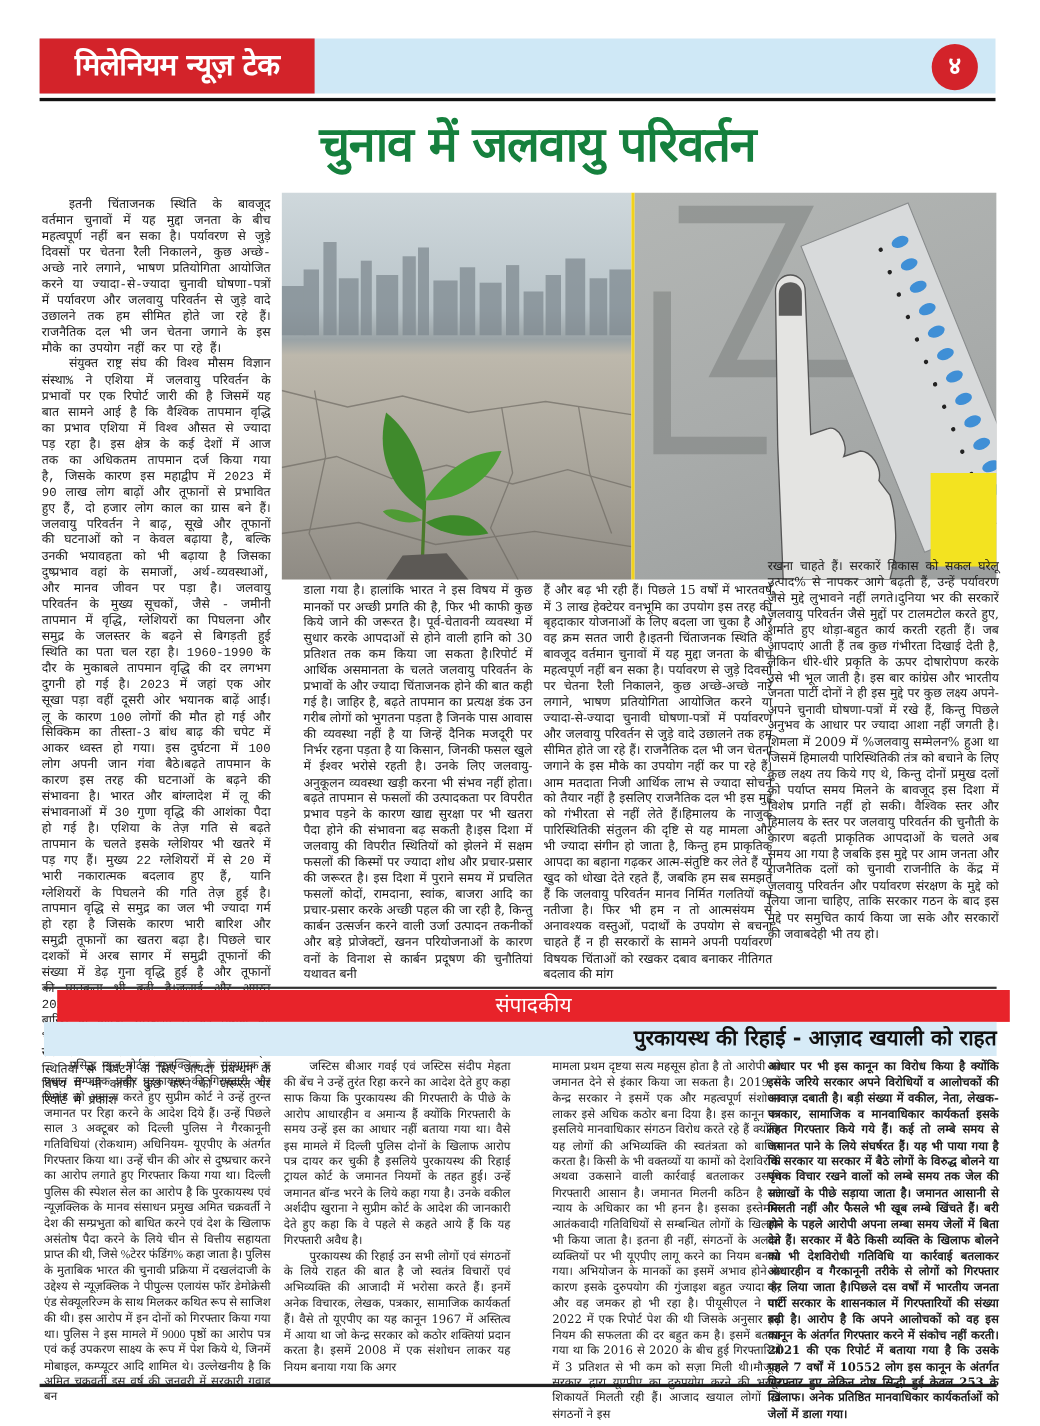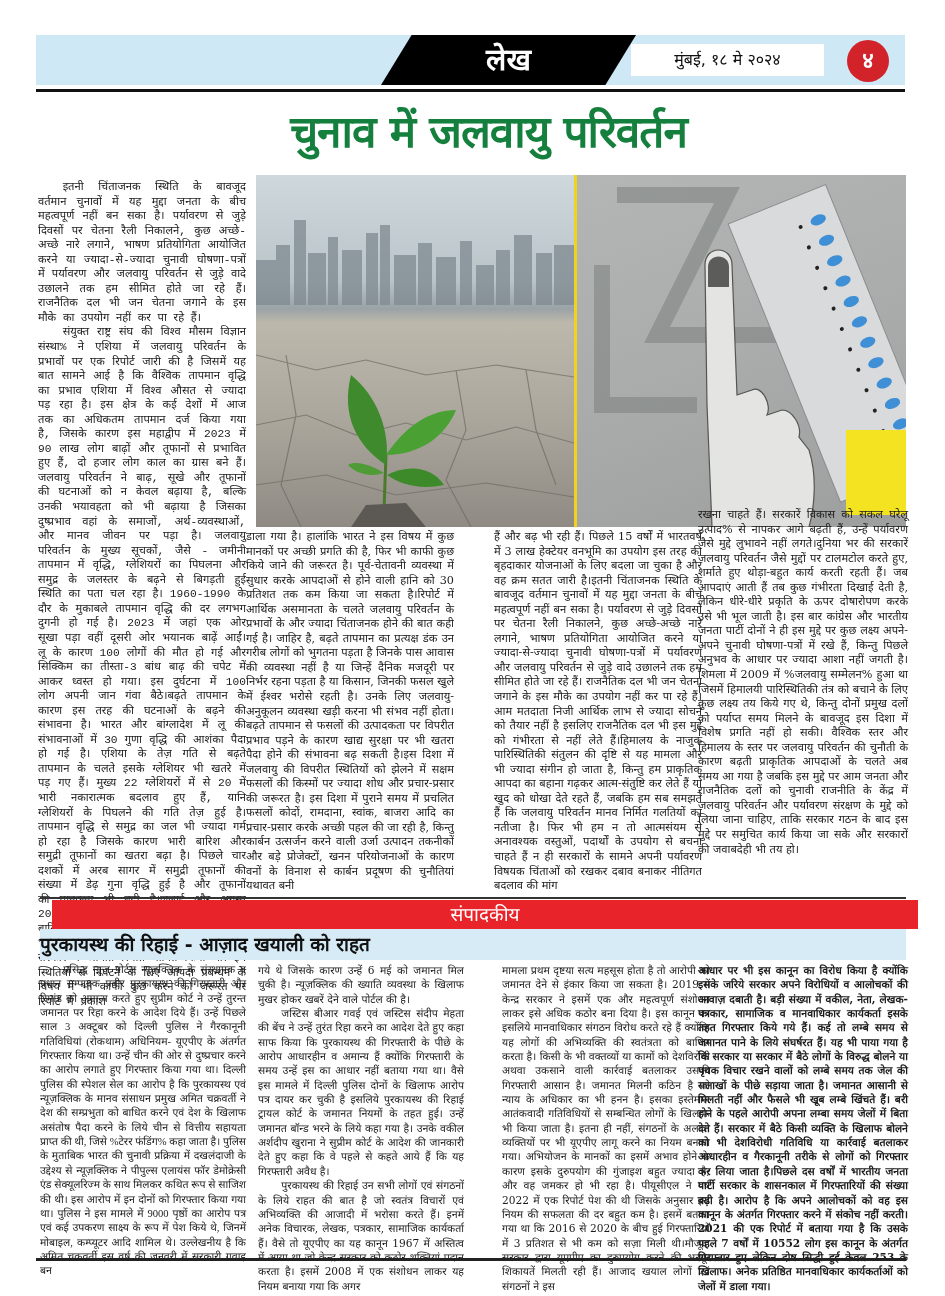--- a/index.html
+++ b/index.html
@@ -24,59 +24,56 @@
 
   .headline { position: absolute; left: 16px; top: 100px; width: 945px; text-align: center;
               font-family: "DejaVu Sans", sans-serif; font-weight: bold; font-size: 44px; line-height: 64px;
               letter-spacing: -1px; color: #15803d; }
 
   
   .col { position: absolute; font-size: 11.2px; line-height: 14.55px; text-align: justify; color: #1b1b1b; }
   .col p { text-indent: 2.2em; }
   .col p.noindent { text-indent: 0; }
   .col1 { left: 38px; top: 180px; width: 208px; height: 700px; font-family: Liberation Mono, monospace; }
-  .col2 { left: 246px; top: 530px; width: 208px; height: 355px; }
+  .col2 { left: 276px; top: 530px; width: 208px; height: 355px; }
   .col3 { left: 494px; top: 530px; width: 208px; height: 355px; }
   .col4 { left: 698px; top: 508px; width: 210px; height: 355px; }
 
   
   .photo { position: absolute; left: 256px; top: 175px; width: 650px; height: 352px; overflow: hidden; }
   .photo-left { position: absolute; left: 0; top: 0; width: 318px; height: 352px;
                 background: linear-gradient(180deg, #cfd8dc 0%, #b9c4c9 30%, #9aa3a6 38%, #bdb8ac 42%, #aaa69c 70%, #8f8b84 100%); }
   .skyline { position: absolute; left: 0; top: 40px; width: 318px; height: 90px; }
   .ground-crack { position: absolute; left: 0; top: 140px; width: 318px; height: 212px; }
   .divider-yellow { position: absolute; left: 318px; top: 0; width: 3px; height: 352px; background: #f2d21b; }
   .photo-right { position: absolute; left: 321px; top: 0; width: 329px; height: 352px;
                  background: linear-gradient(160deg, #b3b6b4 0%, #a9acab 50%, #9c9f9e 100%); }
   .yellow-block { position: absolute; right: 0; top: 255px; width: 60px; height: 85px; background: #f3e320; }
 
   
   .rule-mid { position: absolute; left: 40px; top: 897px; width: 866px; height: 2px; background: #333; }
   .edit-banner { position: absolute; left: 52px; top: 900px; width: 866px; height: 29px; background: #e8232a;
                  color: #fff; text-align: center; font-family: "DejaVu Sans", sans-serif; font-size: 19px; line-height: 29px; }
   .edit-sub { position: absolute; left: 40px; top: 929px; width: 866px; height: 31px; background: #d7ebf7;
-              text-align: left; font-family: "DejaVu Sans", sans-serif; font-weight: bold; font-size: 19px;
+              text-align: right; font-family: "DejaVu Sans", sans-serif; font-weight: bold; font-size: 19px;
               line-height: 31px; color: #111; }
   .ecol { position: absolute; top: 963px; height: 280px; font-size: 10.6px; line-height: 14.35px; text-align: justify; color: #1b1b1b; }
   .ecol p { text-indent: 2.2em; }
   .ecol p.noindent { text-indent: 0; }
   .ecol1 { left: 40px; width: 206px; font-family: Liberation Serif, serif; }
   .ecol2 { left: 258px; width: 206px; }
   .ecol3 { left: 502px; width: 208px; }
   .ecol4 { left: 698px; width: 210px; font-weight: bold; }
   .rule-bottom { position: absolute; left: 36px; top: 1258px; width: 870px; height: 3px; background: #222; }
 </style>
 </head>
 <body>
 
 <header class="masthead">
-  <div class="section-tab">
-    <span>लेख</span>
-  </div>
-  <div class="dateline">मुंबई, १८ मे २०२४</div>
+  <div class="brand">मिलेनियम न्यूज़ टेक</div>
   <div class="page-no">४</div>
 </header>
 <div class="rule-top"></div>
 
 <h1 class="headline">चुनाव में जलवायु परिवर्तन</h1>
 
 <div class="col col1">
   <p>इतनी चिंताजनक स्थिति के बावजूद वर्तमान चुनावों में यह मुद्दा जनता के बीच महत्वपूर्ण नहीं बन सका है। पर्यावरण से जुड़े दिवसों पर चेतना रैली निकालने, कुछ अच्छे-अच्छे नारे लगाने, भाषण प्रतियोगिता आयोजित करने या ज्यादा-से-ज्यादा चुनावी घोषणा-पत्रों में पर्यावरण और जलवायु परिवर्तन से जुड़े वादे उछालने तक हम सीमित होते जा रहे हैं। राजनैतिक दल भी जन चेतना जगाने के इस मौके का उपयोग नहीं कर पा रहे हैं।</p>
   <p>संयुक्त राष्ट्र संघ की विश्व मौसम विज्ञान संस्था% ने एशिया में जलवायु परिवर्तन के प्रभावों पर एक रिपोर्ट जारी की है जिसमें यह बात सामने आई है कि वैश्विक तापमान वृद्धि का प्रभाव एशिया में विश्व औसत से ज्यादा पड़ रहा है। इस क्षेत्र के कई देशों में आज तक का अधिकतम तापमान दर्ज किया गया है, जिसके कारण इस महाद्वीप में 2023 में 90 लाख लोग बाढ़ों और तूफानों से प्रभावित हुए हैं, दो हजार लोग काल का ग्रास बने हैं। जलवायु परिवर्तन ने बाढ़, सूखे और तूफानों की घटनाओं को न केवल बढ़ाया है, बल्कि उनकी भयावहता को भी बढ़ाया है जिसका दुष्प्रभाव वहां के समाजों, अर्थ-व्यवस्थाओं, और मानव जीवन पर पड़ा है। जलवायु परिवर्तन के मुख्य सूचकों, जैसे - जमीनी तापमान में वृद्धि, ग्लेशियरों का पिघलना और समुद्र के जलस्तर के बढ़ने से बिगड़ती हुई स्थिति का पता चल रहा है। 1960-1990 के दौर के मुकाबले तापमान वृद्धि की दर लगभग दुगनी हो गई है। 2023 में जहां एक ओर सूखा पड़ा वहीं दूसरी ओर भयानक बाढ़ें आईं। लू के कारण 100 लोगों की मौत हो गई और सिक्किम का तीस्ता-3 बांध बाढ़ की चपेट में आकर ध्वस्त हो गया। इस दुर्घटना में 100 लोग अपनी जान गंवा बैठे।बढ़ते तापमान के कारण इस तरह की घटनाओं के बढ़ने की संभावना है। भारत और बांग्लादेश में लू की संभावनाओं में 30 गुणा वृद्धि की आशंका पैदा हो गई है। एशिया के तेज़ गति से बढ़ते तापमान के चलते इसके ग्लेशियर भी खतरे में पड़ गए हैं। मुख्य 22 ग्लेशियरों में से 20 में भारी नकारात्मक बदलाव हुए हैं, यानि ग्लेशियरों के पिघलने की गति तेज़ हुई है। तापमान वृद्धि से समुद्र का जल भी ज्यादा गर्म हो रहा है जिसके कारण भारी बारिश और समुद्री तूफानों का खतरा बढ़ा है। पिछले चार दशकों में अरब सागर में समुद्री तूफानों की संख्या में डेढ़ गुना वृद्धि हुई है और तूफानों की घातकता भी बढ़ी है।जुलाई और अगस्त 2023 में हिमाचल और उत्तराखंड में भारी बारिश के कारण भूस्खलन से हुई तबाही का भी रिपोर्ट में जिक्र किया गया है जिसको भारत सरकार ने आपात स्थिति घोषित किया था। इन स्थितियों से निपटने के लिए आपदा प्रबन्धन के विषय में भी काफी कुछ करने की जरूरत पर रिपोर्ट में प्रकाश</p>
 </div>
@@ -181,21 +178,20 @@
 </div>
 
 <div class="rule-mid"></div>
 <div class="edit-banner">संपादकीय</div>
 <h2 class="edit-sub">पुरकायस्थ की रिहाई - आज़ाद खयाली को राहत</h2>
 
 <div class="ecol ecol1">
   <p>प्रसिद्ध न्यूज़ पोर्टल न्यूज़क्लिक के संस्थापक व प्रधान सम्पादक प्रबीर पुरकायस्थ की गिरफ्तारी और रिमांड को अमान्य करते हुए सुप्रीम कोर्ट ने उन्हें तुरन्त जमानत पर रिहा करने के आदेश दिये हैं। उन्हें पिछले साल 3 अक्टूबर को दिल्ली पुलिस ने गैरकानूनी गतिविधियां (रोकथाम) अधिनियम- यूएपीए के अंतर्गत गिरफ्तार किया था। उन्हें चीन की ओर से दुष्प्रचार करने का आरोप लगाते हुए गिरफ्तार किया गया था। दिल्ली पुलिस की स्पेशल सेल का आरोप है कि पुरकायस्थ एवं न्यूज़क्लिक के मानव संसाधन प्रमुख अमित चक्रवर्ती ने देश की सम्प्रभुता को बाधित करने एवं देश के खिलाफ असंतोष पैदा करने के लिये चीन से वित्तीय सहायता प्राप्त की थी, जिसे %टेरर फंडिंग% कहा जाता है। पुलिस के मुताबिक भारत की चुनावी प्रक्रिया में दखलंदाजी के उद्देश्य से न्यूज़क्लिक ने पीपुल्स एलायंस फॉर डेमोक्रेसी एंड सेक्यूलरिज्म के साथ मिलकर कथित रूप से साजिश की थी। इस आरोप में इन दोनों को गिरफ्तार किया गया था। पुलिस ने इस मामले में 9000 पृष्ठों का आरोप पत्र एवं कई उपकरण साक्ष्य के रूप में पेश किये थे, जिनमें मोबाइल, कम्प्यूटर आदि शामिल थे। उल्लेखनीय है कि अमित चक्रवर्ती इस वर्ष की जनवरी में सरकारी गवाह बन</p>
 </div>
 <div class="ecol ecol2">
-  <p class="noindent">गये थे जिसके कारण उन्हें 6 मई को जमानत मिल चुकी है। न्यूज़क्लिक की ख्याति व्यवस्था के खिलाफ मुखर होकर खबरें देने वाले पोर्टल की है।</p>
   <p>जस्टिस बीआर गवई एवं जस्टिस संदीप मेहता की बेंच ने उन्हें तुरंत रिहा करने का आदेश देते हुए कहा साफ किया कि पुरकायस्थ की गिरफ्तारी के पीछे के आरोप आधारहीन व अमान्य हैं क्योंकि गिरफ्तारी के समय उन्हें इस का आधार नहीं बताया गया था। वैसे इस मामले में दिल्ली पुलिस दोनों के खिलाफ आरोप पत्र दायर कर चुकी है इसलिये पुरकायस्थ की रिहाई ट्रायल कोर्ट के जमानत नियमों के तहत हुई। उन्हें जमानत बॉन्ड भरने के लिये कहा गया है। उनके वकील अर्शदीप खुराना ने सुप्रीम कोर्ट के आदेश की जानकारी देते हुए कहा कि वे पहले से कहते आये हैं कि यह गिरफ्तारी अवैध है।</p>
   <p>पुरकायस्थ की रिहाई उन सभी लोगों एवं संगठनों के लिये राहत की बात है जो स्वतंत्र विचारों एवं अभिव्यक्ति की आजादी में भरोसा करते हैं। इनमें अनेक विचारक, लेखक, पत्रकार, सामाजिक कार्यकर्ता हैं। वैसे तो यूएपीए का यह कानून 1967 में अस्तित्व में आया था जो केन्द्र सरकार को कठोर शक्तियां प्रदान करता है। इसमें 2008 में एक संशोधन लाकर यह नियम बनाया गया कि अगर</p>
 </div>
 <div class="ecol ecol3">
   <p class="noindent">मामला प्रथम दृष्टया सत्य महसूस होता है तो आरोपी को जमानत देने से इंकार किया जा सकता है। 2019 में केन्द्र सरकार ने इसमें एक और महत्वपूर्ण संशोधन लाकर इसे अधिक कठोर बना दिया है। इस कानून का इसलिये मानवाधिकार संगठन विरोध करते रहे हैं क्योंकि यह लोगों की अभिव्यक्ति की स्वतंत्रता को बाधित करता है। किसी के भी वक्तव्यों या कामों को देशविरोधी अथवा उकसाने वाली कार्रवाई बतलाकर उसकी गिरफ्तारी आसान है। जमानत मिलनी कठिन है जो न्याय के अधिकार का भी हनन है। इसका इस्तेमाल आतंकवादी गतिविधियों से सम्बन्धित लोगों के खिलाफ भी किया जाता है। इतना ही नहीं, संगठनों के अलावा व्यक्तियों पर भी यूएपीए लागू करने का नियम बनाया गया। अभियोजन के मानकों का इसमें अभाव होने के कारण इसके दुरुपयोग की गुंजाइश बहुत ज्यादा है; और वह जमकर हो भी रहा है। पीयूसीएल ने वर्ष 2022 में एक रिपोर्ट पेश की थी जिसके अनुसार इस नियम की सफलता की दर बहुत कम है। इसमें बताया गया था कि 2016 से 2020 के बीच हुई गिरफ्तारियों में 3 प्रतिशत से भी कम को सज़ा मिली थी।मौजूदा सरकार द्वारा यूएपीए का दुरुपयोग करने की भरपूर शिकायतें मिलती रही हैं। आजाद खयाल लोगों एवं संगठनों ने इस</p>
 </div>
 <div class="ecol ecol4">
   <p class="noindent">आधार पर भी इस कानून का विरोध किया है क्योंकि इसके जरिये सरकार अपने विरोधियों व आलोचकों की आवाज़ दबाती है। बड़ी संख्या में वकील, नेता, लेखक-पत्रकार, सामाजिक व मानवाधिकार कार्यकर्ता इसके तहत गिरफ्तार किये गये हैं। कई तो लम्बे समय से जमानत पाने के लिये संघर्षरत हैं। यह भी पाया गया है कि सरकार या सरकार में बैठे लोगों के विरुद्ध बोलने या पृथक विचार रखने वालों को लम्बे समय तक जेल की सलाखों के पीछे सड़ाया जाता है। जमानत आसानी से मिलती नहीं और फैसले भी खूब लम्बे खिंचते हैं। बरी होने के पहले आरोपी अपना लम्बा समय जेलों में बिता देते हैं। सरकार में बैठे किसी व्यक्ति के खिलाफ बोलने को भी देशविरोधी गतिविधि या कार्रवाई बतलाकर आधारहीन व गैरकानूनी तरीके से लोगों को गिरफ्तार कर लिया जाता है।पिछले दस वर्षों में भारतीय जनता पार्टी सरकार के शासनकाल में गिरफ्तारियों की संख्या बढ़ी है। आरोप है कि अपने आलोचकों को वह इस कानून के अंतर्गत गिरफ्तार करने में संकोच नहीं करती। 2021 की एक रिपोर्ट में बताया गया है कि उसके पहले 7 वर्षों में 10552 लोग इस कानून के अंतर्गत गिरफ्तार हुए लेकिन दोष सिद्धी हुई केवल 253 के खिलाफ। अनेक प्रतिष्ठित मानवाधिकार कार्यकर्ताओं को जेलों में डाला गया।</p>
 </div>
 <div class="rule-bottom"></div>

